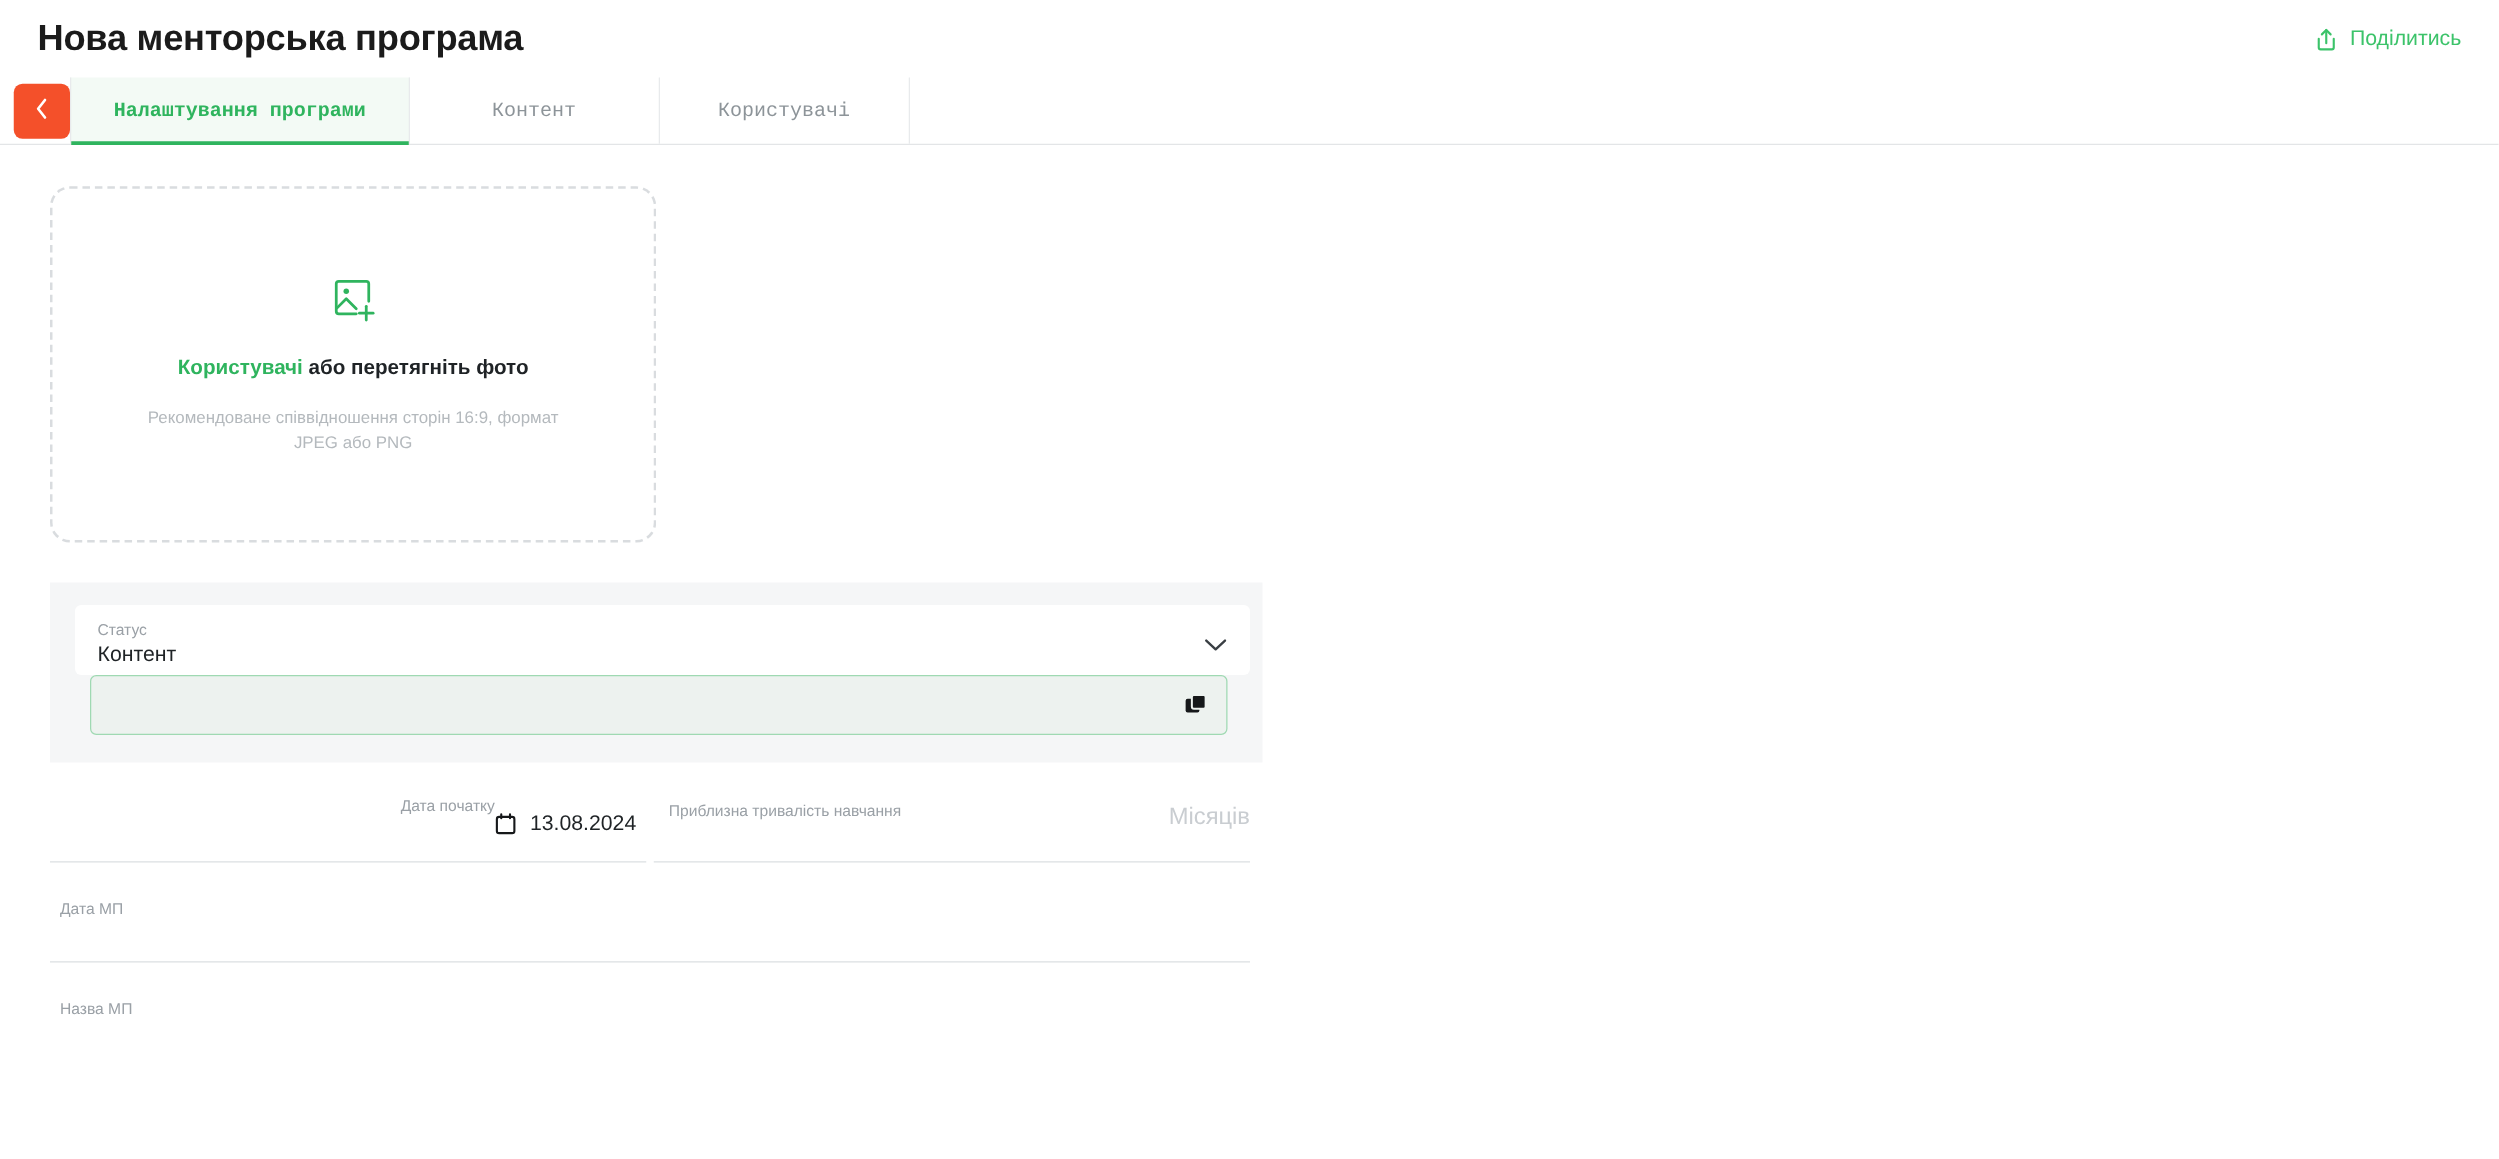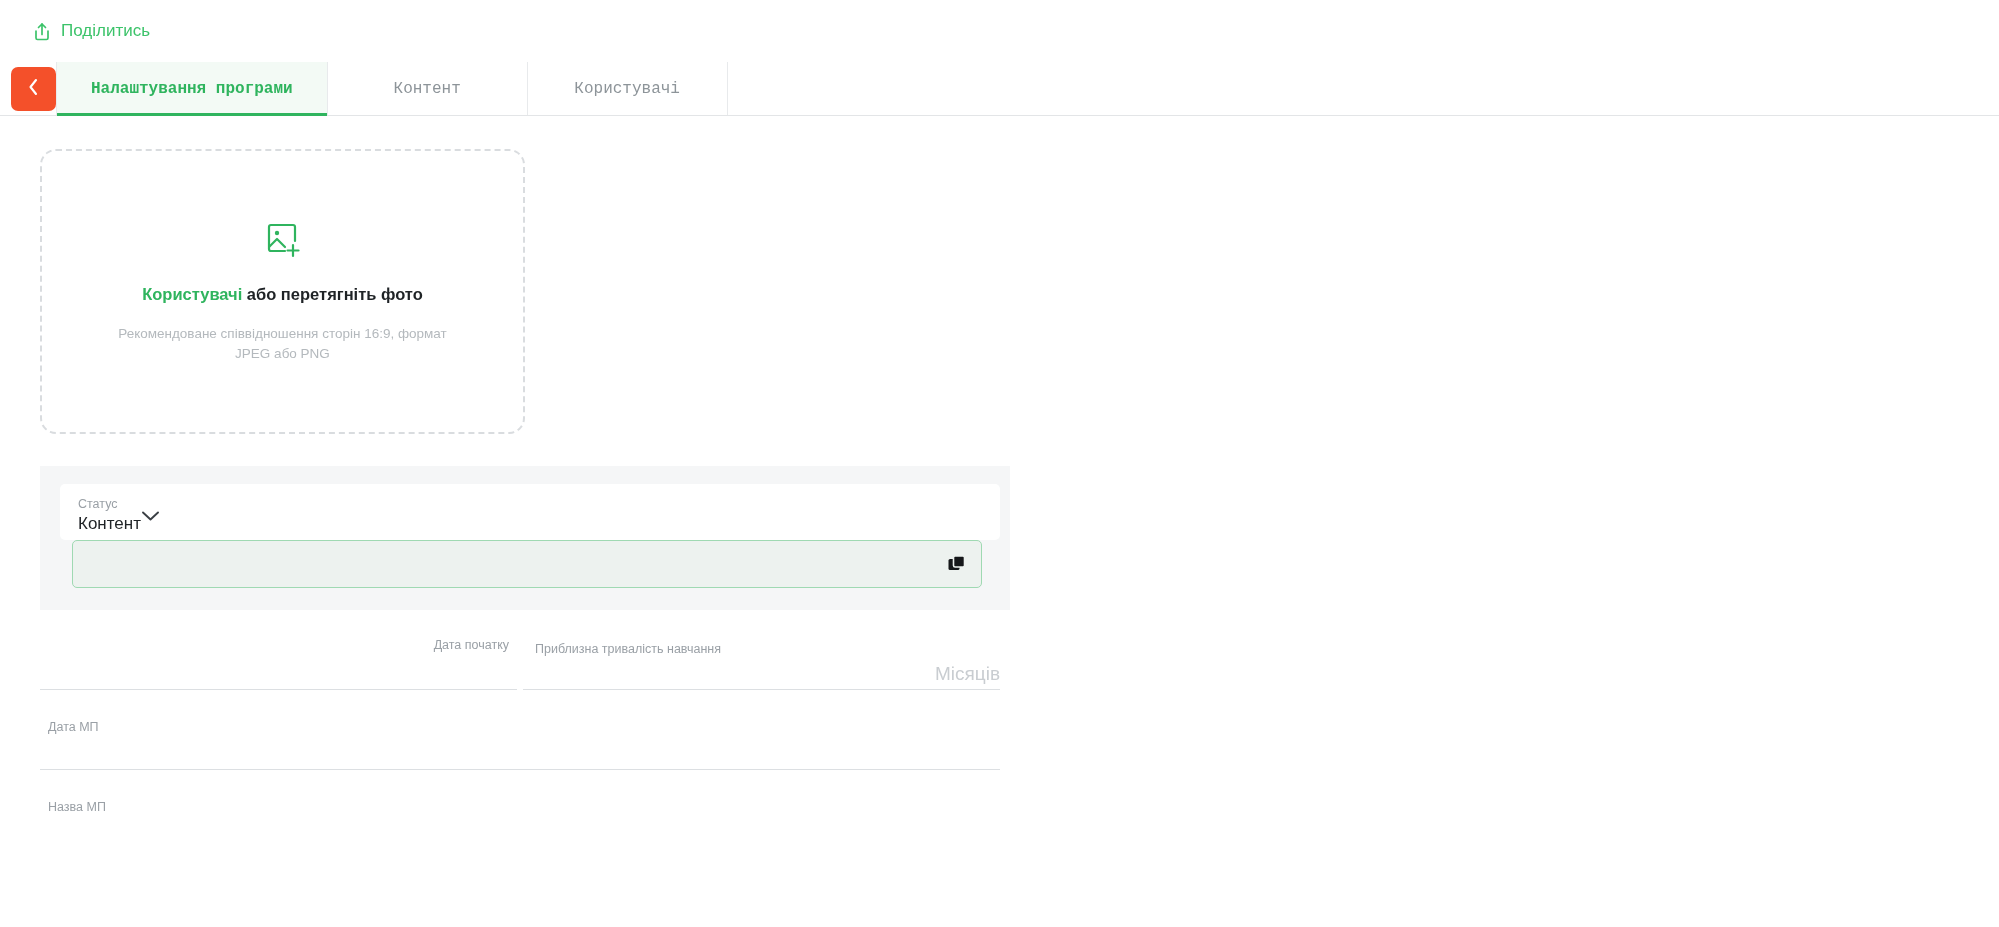--- a/index.html
+++ b/index.html
@@ -131,21 +131,21 @@
     background: #f5f6f7;
     padding: 18px 30px 22px 20px;
   }
   .select-field {
     background: #ffffff;
     border-radius: 5px;
     height: 56px;
     padding: 8px 18px 0 18px;
     display: flex;
     align-items: center;
-    justify-content: flex-start;
+    justify-content: space-between;
     cursor: pointer;
     width: 940px;
   }
   .select-inner { display: flex; flex-direction: column; gap: 2px; }
   .field-label {
     font-size: 12.5px;
     color: #9aa0a6;
     line-height: 1.2;
   }
   .field-value {
@@ -216,40 +216,41 @@
   }
   .calendar-icon svg { display: block; }
   .duration-field {
     position: relative;
     justify-content: flex-start;
     padding-top: 4px;
   }
   .duration-placeholder {
     position: absolute;
     right: 0;
-    bottom: 4px;
+    bottom: 24px;
     font-size: 19px;
     color: #c9cdd1;
   }
 
   .single-field {
     margin: 30px 0 0 40px;
     width: 960px;
     border-bottom: 1px solid #dcdfe2;
     padding: 0 8px 18px 8px;
     min-height: 50px;
     cursor: text;
   }
   .single-field.no-border { border-bottom: none; }
   .single-field .field-label { display: block; }
 </style>
 </head>
 <body>
 
 <div class="app-header">
+  <div class="page-title">Нова менторська програма</div>
   <button class="share-button">
     <span class="share-icon">
       <svg width="20" height="21" viewBox="0 0 20 21" fill="none" stroke="#3cc36a" stroke-width="1.7" stroke-linecap="round" stroke-linejoin="round">
         <path d="M4 10v7a1.5 1.5 0 0 0 1.5 1.5h9A1.5 1.5 0 0 0 16 17v-7"></path>
         <path d="M10 13.5V3"></path>
         <path d="M6.5 6.5 10 3l3.5 3.5"></path>
       </svg>
     </span>
     <span class="share-label">Поділитись</span>
   </button>
@@ -314,20 +315,29 @@
             <rect x="6.5" y="1.5" width="11" height="11" rx="1.6" fill="#16181a" stroke="#edf2ef" stroke-width="1.6"></rect>
           </svg>
         </span>
       </button>
     </div>
   </div>
 
   <div class="row-two">
     <div class="underline-field">
       <span class="field-label">Дата початку</span>
+      <span class="date-value">
+        <span class="calendar-icon">
+          <svg width="17" height="18" viewBox="0 0 17 18" fill="none" stroke="#16181a" stroke-width="1.7" stroke-linecap="round" stroke-linejoin="round">
+            <rect x="1.5" y="3.5" width="14" height="13" rx="1.8"></rect>
+            <path d="M5 1.5v3M12 1.5v3"></path>
+          </svg>
+        </span>
+        <span>13.08.2024</span>
+      </span>
     </div>
 
     <div class="underline-field duration-field">
       <span class="field-label">Приблизна тривалість навчання</span>
       <span class="duration-placeholder">Місяців</span>
     </div>
   </div>
 
   <div class="single-field">
     <span class="field-label">Дата МП</span>

